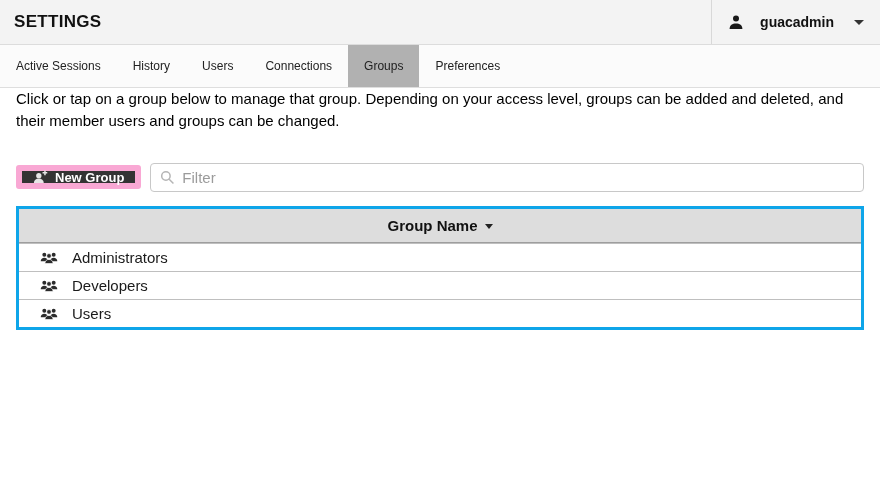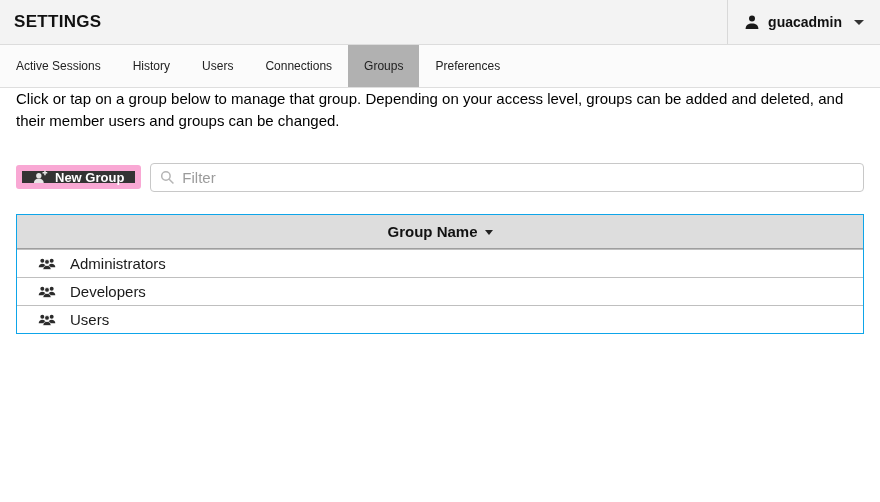--- a/index.html
+++ b/index.html
@@ -25,21 +25,21 @@
     font-size: 17px;
     font-weight: bold;
     letter-spacing: 0.3px;
     align-self: center;
     padding-left: 14px;
     color: #111;
   }
   .user-menu {
     display: flex;
     align-items: center;
-    gap: 8px;
+    gap: 16px;
     padding: 0 16px;
     border-left: 1px solid #d8d8d8;
     cursor: pointer;
   }
   .user-menu .user-name {
     font-size: 14px;
     font-weight: bold;
     color: #111;
   }
   .caret-down {
@@ -120,22 +120,22 @@
     outline: none;
     font-family: "Liberation Sans", sans-serif;
     font-size: 15px;
     color: #333;
     background: transparent;
   }
   .filter-box input::placeholder { color: #9b9b9b; }
 
   
   .group-table {
-    margin-top: 22px;
-    border: 1px solid #0ea5e9;
+    margin-top: 14px;
+    border: 3px solid #0ea5e9;
     background: #fff;
   }
   .group-table-header {
     height: 34px;
     display: flex;
     align-items: center;
     justify-content: center;
     gap: 7px;
     background: #dddddd;
     border-bottom: 1px solid #9e9e9e;

